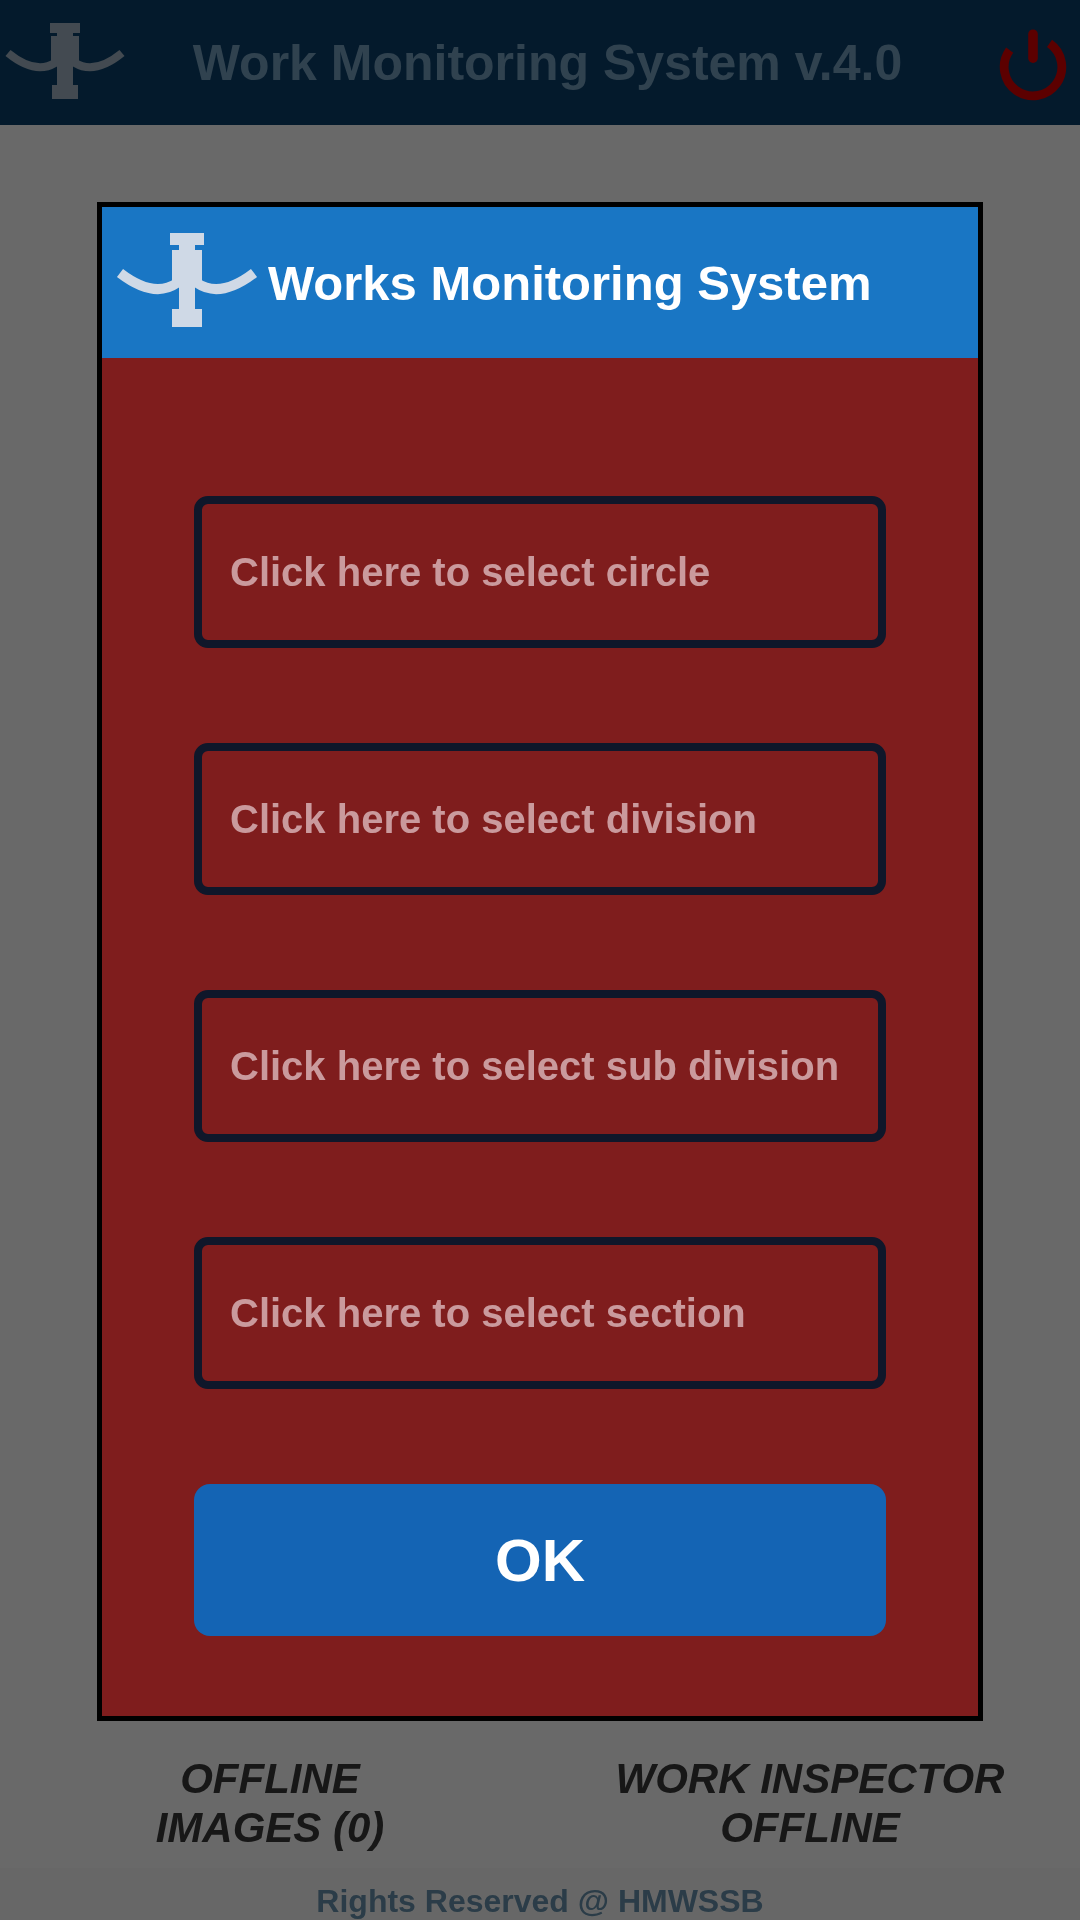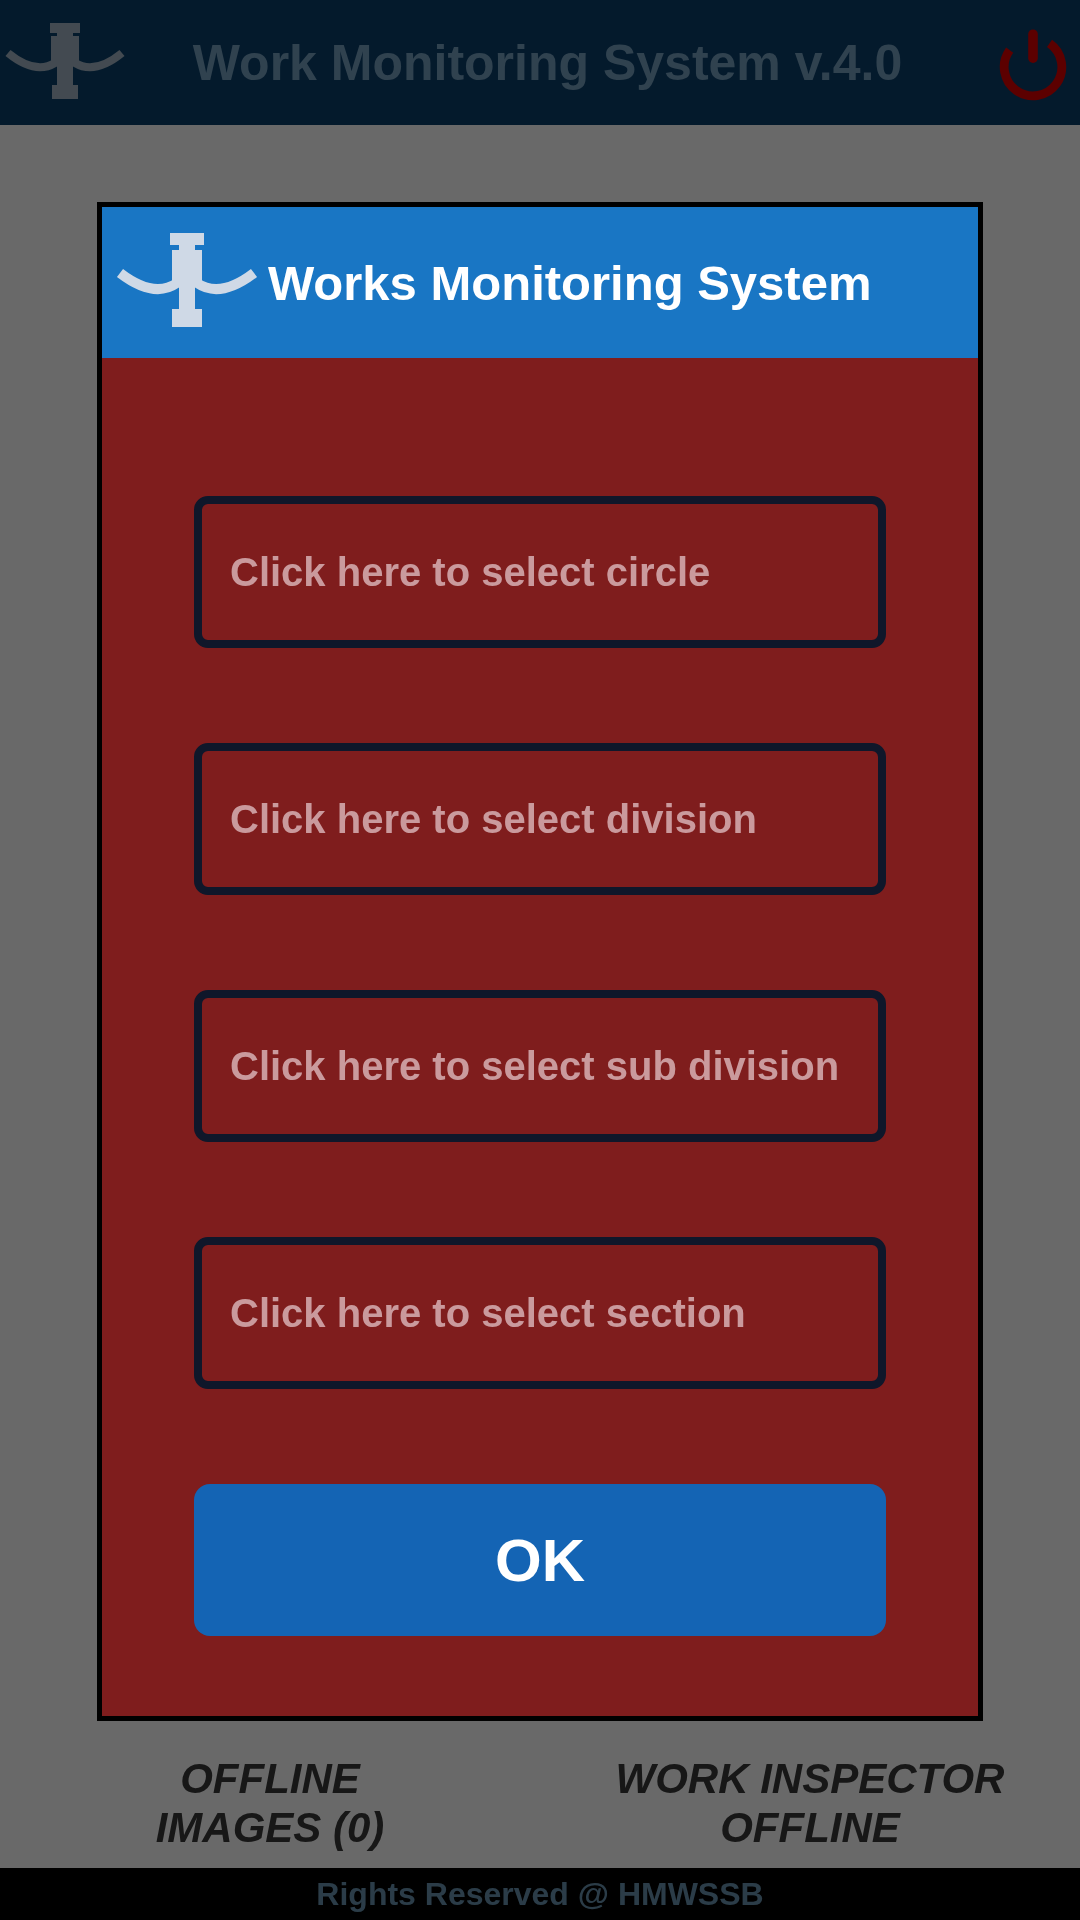--- a/index.html
+++ b/index.html
@@ -12,21 +12,21 @@
 .header { height: 125px; background: #0a3b63; display: flex; align-items: center; padding: 0 0; }
 .header-logo { width: 130px; height: 95px; display: flex; align-items: center; justify-content: center; }
 .header-title { flex: 1; color: #6c92af; font-size: 50px; font-weight: bold; text-align: center; padding-right: 20px; }
 .power-btn { width: 95px; height: 95px; display: flex; align-items: center; justify-content: center; }
 .power-btn svg { width: 80px; height: 80px; }
 
 .main { flex: 1; background: #e9e9e9; position: relative; }
 .bottom-tabs { position: absolute; bottom: 0; left: 0; right: 0; display: flex; }
 .tab { flex: 1; text-align: center; font-size: 42px; font-weight: bold; font-style: italic; color: #333; padding: 16px 0; line-height: 1.15; }
 
-.footer { height: 52px; background: #000000; display: flex; align-items: center; justify-content: center; }
+.footer { height: 52px; background: #e5e5e5; display: flex; align-items: flex-end; justify-content: center; }
 .footer-text { color: #5f869f; font-size: 32px; font-weight: bold; }
 
 
 .overlay { position: absolute; inset: 0; background: rgba(0,0,0,0.55); }
 
 
 .modal { position: absolute; left: 97px; top: 202px; width: 886px; height: 1519px; background: #000; padding: 5px; }
 .modal-inner { width: 100%; height: 100%; background: #7f1d1d; display: flex; flex-direction: column; gap: 8px; }
 .modal-header { height: 153px; background: #1976c4; display: flex; align-items: center; padding-left: 10px; }
 .modal-logo { width: 150px; height: 115px; display: flex; align-items: center; justify-content: center; }

